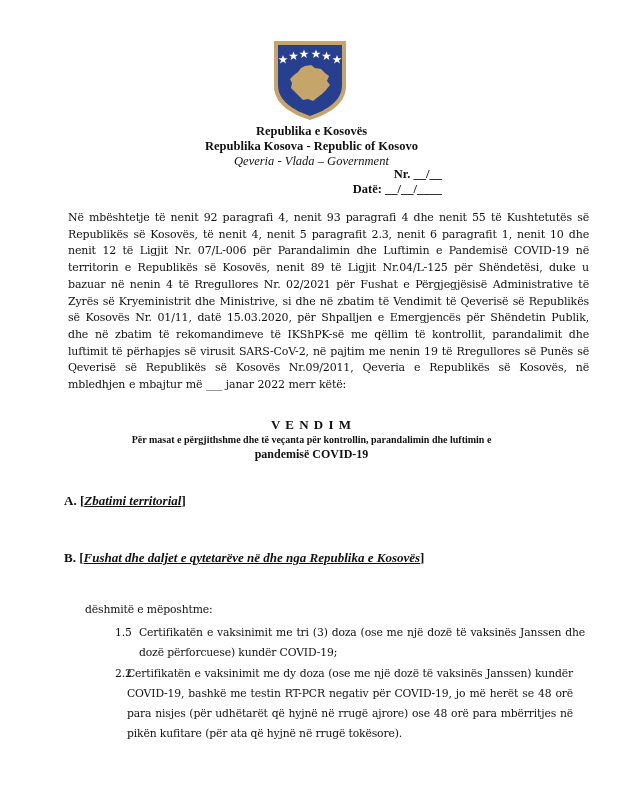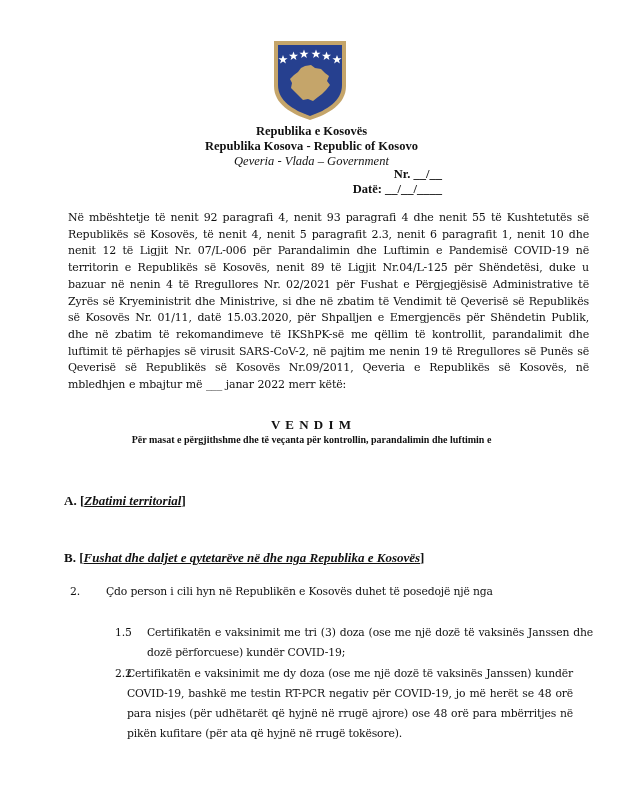--- a/index.html
+++ b/index.html
@@ -48,37 +48,36 @@
   <div class="hdr b" style="top:139px;">Republika Kosova - Republic of Kosovo</div>
   <div class="hdr i" style="top:154px;">Qeveria - Vlada – Government</div>
 
   <div class="nrdate" style="top:167px; right:74px;">Nr. __/__</div>
   <div class="nrdate" style="top:182px; right:74px;">Datë: __/__/____</div>
 
   <div class="preamble">Në mbështetje të nenit 92 paragrafi 4, nenit 93 paragrafi 4 dhe nenit 55 të Kushtetutës së Republikës së Kosovës, të nenit 4, nenit 5 paragrafit 2.3, nenit  6 paragrafit 1, nenit 10 dhe nenit 12 të Ligjit Nr. 07/L-006 për Parandalimin dhe Luftimin e Pandemisë COVID-19 në territorin e Republikës së Kosovës, nenit 89 të Ligjit Nr.04/L-125 për Shëndetësi, duke u bazuar në nenin 4 të Rregullores Nr. 02/2021 për Fushat e Përgjegjësisë Administrative të Zyrës së Kryeministrit dhe Ministrive, si dhe në zbatim të Vendimit të Qeverisë së Republikës së Kosovës Nr. 01/11, datë 15.03.2020, për Shpalljen e Emergjencës për Shëndetin Publik, dhe në zbatim të rekomandimeve të IKShPK-së me qëllim të kontrollit, parandalimit dhe luftimit të përhapjes së virusit SARS-CoV-2, në pajtim me nenin 19 të Rregullores së Punës së Qeverisë së Republikës së Kosovës Nr.09/2011, Qeveria e Republikës së Kosovës, në mbledhjen e mbajtur më ___ janar 2022 merr këtë:</div>
 
   <div class="title" style="top:417px; font-size:13px; letter-spacing:1px;">V E N D I M</div>
   <div class="title" style="top:432px; font-size:10px; line-height:15px;">Për masat e përgjithshme dhe të veçanta për kontrollin, parandalimin dhe luftimin e</div>
+  <div class="title" style="top:447px; font-size:12px; line-height:15px;">pandemisë COVID-19</div>
 
   <div class="section-head" style="top:493px;">
     <span>A. [</span><u>Zbatimi territorial</u><span>]</span>
   </div>
 
 
   <div class="section-head" style="top:550px;">
     <span>B. [</span><u>Fushat dhe daljet e qytetarëve në dhe nga Republika e Kosovës</u><span>]</span>
   </div>
 
-  <div class="item body-text" style="left:70px; top:583px; width:520px; line-height:18px;">
-    <span style="display:inline-block; width:36px;">2.</span><span>Çdo person i cili hyn në Republikën e Kosovës duhet të posedojë  një nga</span>
-  </div>
+  <div class="item body-text" style="left:85px; top:601px; width:500px; line-height:18px;">dëshmitë e mëposhtme:</div>
 
   <div class="item body-text" style="left:115px; top:623px; width:470px; line-height:20px;">
     <div style="position:absolute; left:0; top:0; width:24px;">1.5</div>
-    <div class="justify" style="margin-left:32px; width:446px;">Certifikatën e vaksinimit me tri (3) doza (ose me një dozë të vaksinës Janssen dhe dozë përforcuese) kundër COVID-19;</div>
+    <div class="justify" style="margin-left:24px; width:446px;">Certifikatën e vaksinimit me tri (3) doza (ose me një dozë të vaksinës Janssen dhe dozë përforcuese) kundër COVID-19;</div>
   </div>
 
   <div class="item body-text" style="left:115px; top:664px; width:470px; line-height:20px;">
     <div style="position:absolute; left:0; top:0; width:24px;">2.2</div>
     <div class="justify" style="margin-left:12px; width:446px;">Certifikatën e vaksinimit me dy doza (ose me një dozë të vaksinës Janssen) kundër COVID-19, bashkë me testin RT-PCR negativ për COVID-19, jo më herët se 48 orë para nisjes (për udhëtarët që hyjnë në rrugë ajrore) ose 48 orë para mbërritjes në pikën kufitare (për ata që hyjnë në rrugë tokësore).</div>
   </div>
 
 </div>
 
 </body></html>

